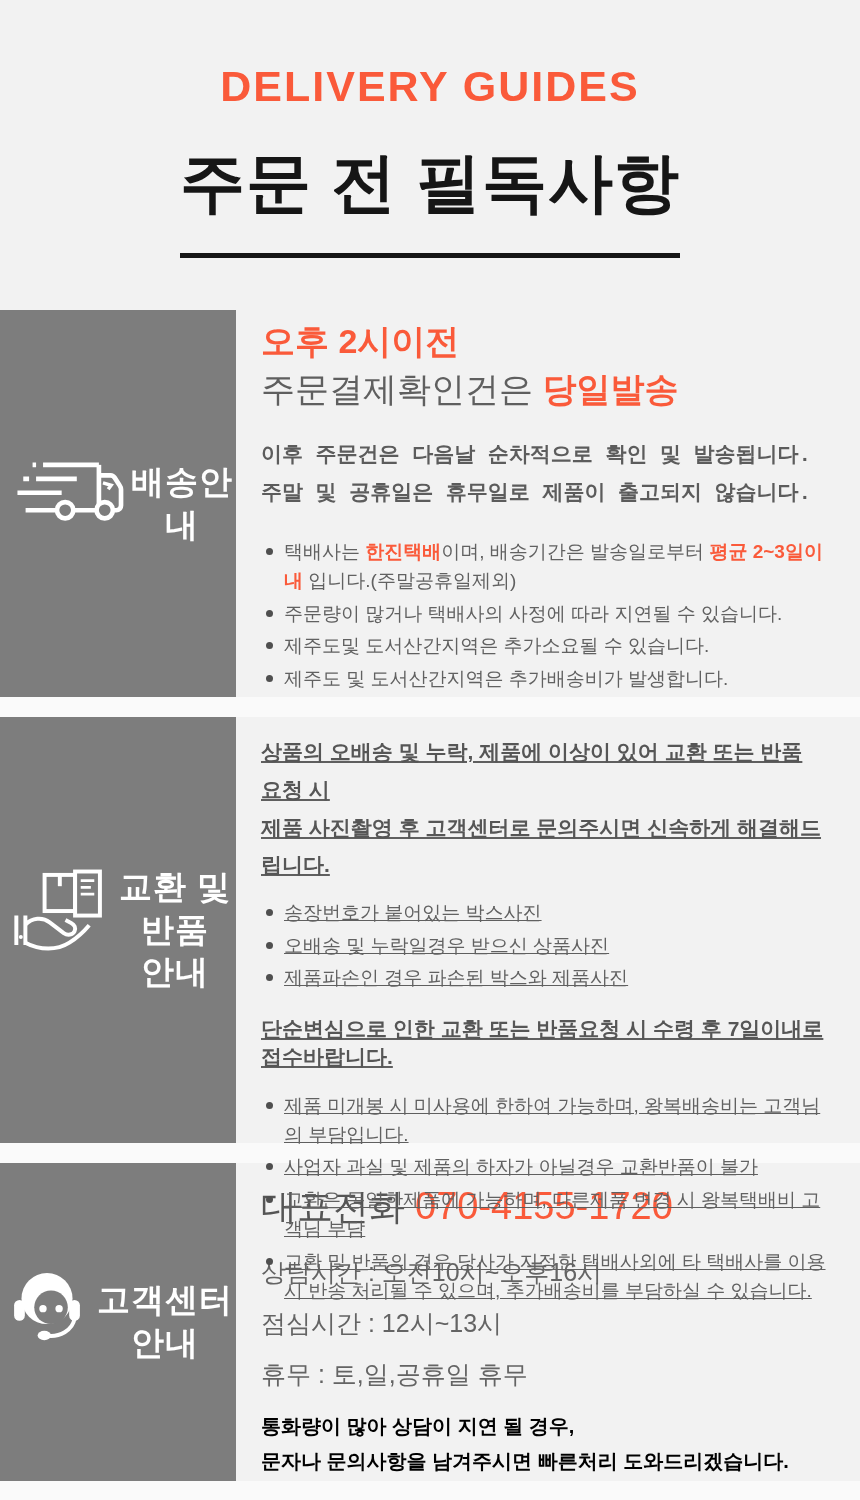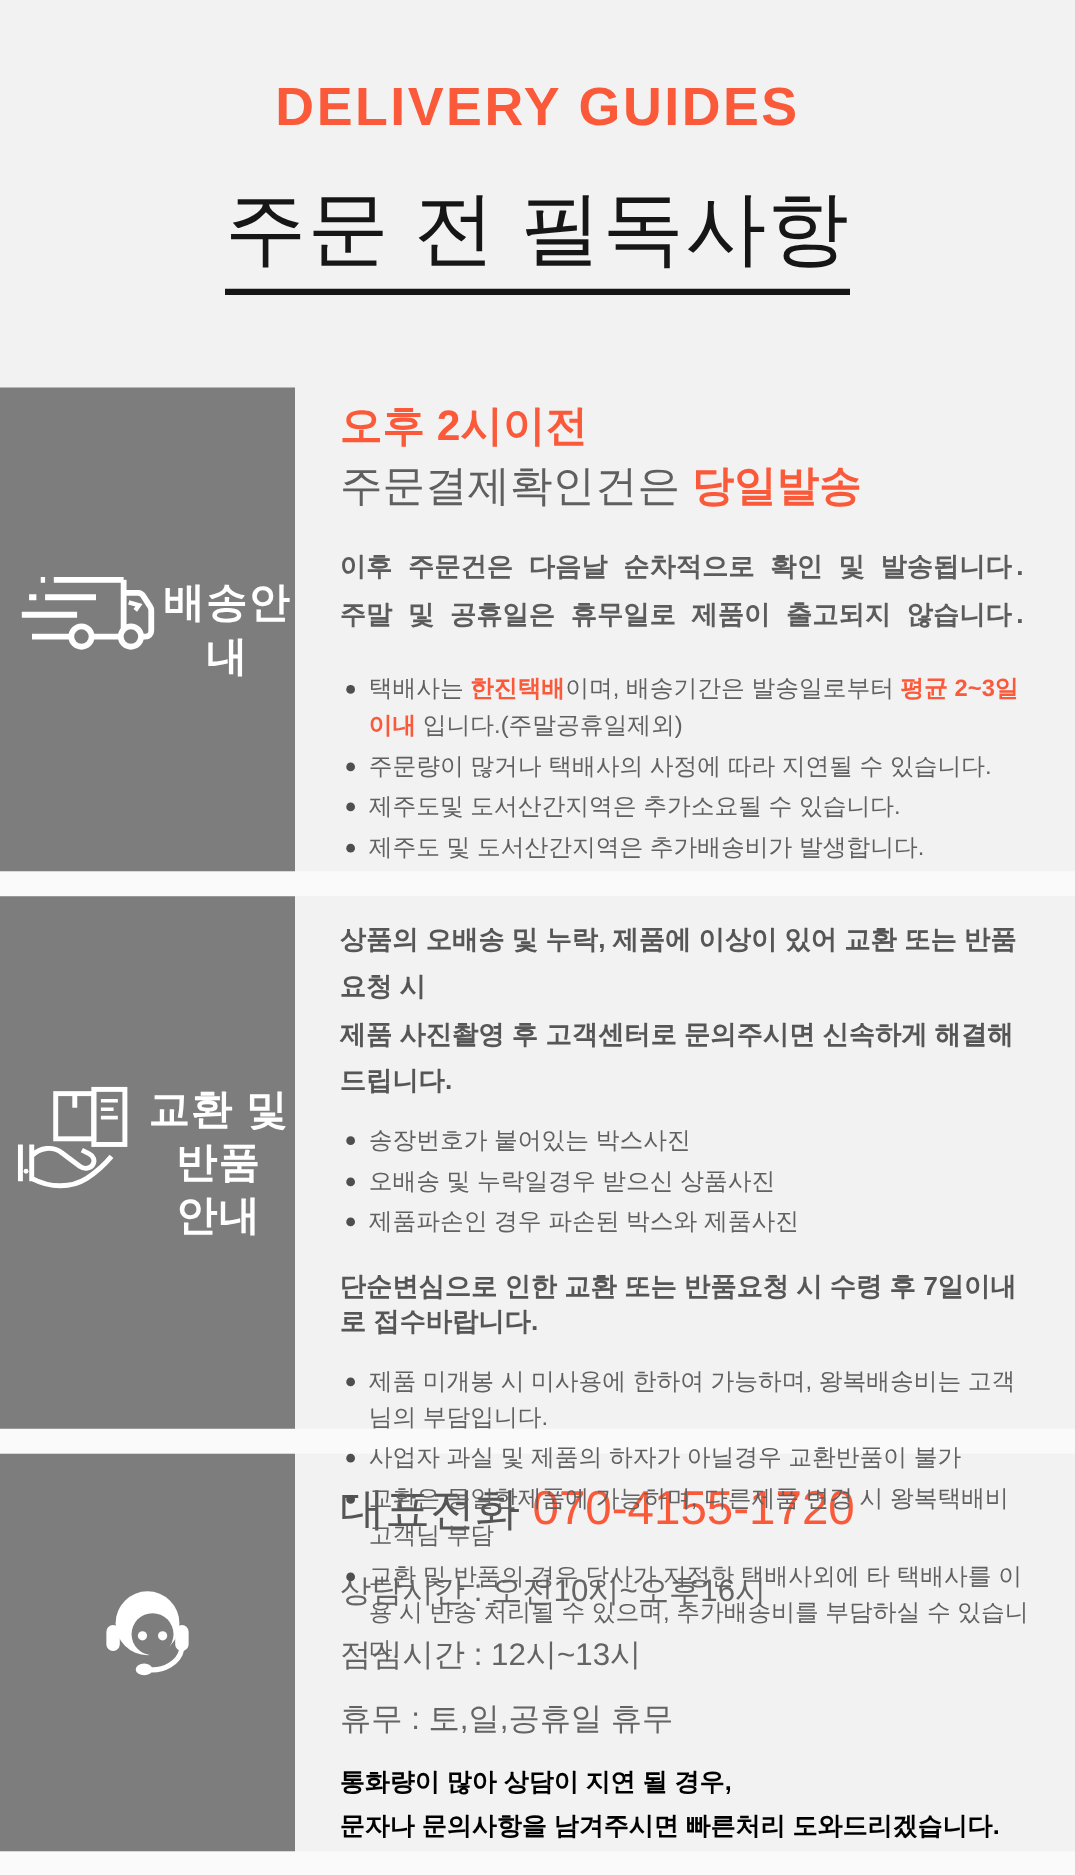--- a/index.html
+++ b/index.html
@@ -12,64 +12,64 @@
     overflow:hidden; position:relative;
   }
 
   
   .hero { height:310px; text-align:center; padding-top:62px; }
   .eyebrow {
     color:#fa5a3a; font-size:43px; font-weight:700; letter-spacing:2px;
   }
   .page-title {
     display:inline-block; margin-top:28px;
-    color:#161616; font-size:65px; font-weight:400; letter-spacing:1px;
-    border-bottom:5px solid #161616; padding-bottom:4px;
+    color:#161616; font-size:65px; font-weight:700; letter-spacing:1px;
+    border-bottom:5px solid #161616; padding-bottom:26px;
   }
 
   
   .row { display:flex; background:#f2f2f2; }
   .row.s1 { height:387px; }
   .row.s2 { height:426px; }
   .row.s3 { height:318px; }
   .gap { height:20px; background:#fafafa; }
   .bottom-strip { height:20px; background:#fafafa; }
 
   .side {
     width:236px; flex:0 0 236px; background:#7d7d7d;
     display:flex; flex-direction:row; align-items:center; justify-content:center;
   }
   .side .icon-wrap { margin-bottom:26px; }
   .side-label {
     color:#fff; font-size:33px; font-weight:700; letter-spacing:1px;
     text-align:center; line-height:1.3;
   }
 
-  .content { flex:1; padding:0 34px 0 36px; color:#5f5f5f; }
+  .content { flex:1; padding:0 34px 0 25px; color:#5f5f5f; }
 
   
   .s1 .content { padding-top:8px; }
   .headline { font-size:34px; line-height:1.4; }
   .headline .accent { color:#fa5a3a; font-weight:800; }
   .headline .plain  { color:#5f5f5f; font-weight:500;margin-top:20px; }
   .para { margin-top:24px; font-size:21px; font-weight:600; line-height:1.8; color:#5c5c5c;font-family:Liberation Mono, monospace; }
 
   ul.bullets { list-style:none; margin-top:24px; }
   ul.bullets li {
     position:relative; padding-left:23px; font-size:19px; font-weight:500;
     color:#616161; line-height:1.55; margin-bottom:3px;
   }
   ul.bullets li::before {
     content:""; position:absolute; left:5px; top:11px;
     width:7px; height:7px; border-radius:50%; background:#4f4f4f;
   }
   .hl { color:#fa5a3a; font-weight:800; }
 
   
-  .s2 .content { padding-top:16px; }
+  .s2 .content { padding-top:16px;text-decoration:underline; }
   .intro { font-size:21px; font-weight:700; color:#565656; line-height:1.8; }
   .s2 ul.bullets { margin-top:14px; }
   .notice { margin-top:22px; font-size:21px; font-weight:800; color:#565656; }
   .s2 ul.bullets.second { margin-top:20px; }
 
   
   .s3 .content { padding-top:20px; }
   .phone-line { font-size:36px; font-weight:500; color:#555; }
   .phone-number { color:#fa5a3a; font-size:38px; font-weight:500; }
   .info-lines { margin-top:24px; font-size:25px; font-weight:500; color:#646464; }
@@ -173,20 +173,21 @@
           <circle cx="70" cy="50" r="38" fill="#ffffff"></circle>
           <circle cx="76" cy="63" r="25" fill="#7d7d7d"></circle>
           <circle cx="64" cy="65" r="5.5" fill="#ffffff"></circle>
           <circle cx="88" cy="65" r="5.5" fill="#ffffff"></circle>
           <rect x="21" y="52" width="16" height="31" rx="8" fill="#ffffff"></rect>
           <rect x="103" y="52" width="16" height="31" rx="8" fill="#ffffff"></rect>
           <path d="M111 80 c-3 17 -22 28 -42 25" stroke="#ffffff" stroke-width="6" fill="none"></path>
           <ellipse cx="66" cy="105" rx="10" ry="7" fill="#ffffff"></ellipse>
         </svg>
       </div>
+      <div class="side-label">고객센터안내</div>
     </aside>
     <div class="content">
       <div class="phone-line">
         <span>대표전화 </span><span class="phone-number">070-4155-1720</span>
       </div>
       <div class="info-lines">
         <div>상담시간 : 오전10시~오후16시</div>
         <div>점심시간 : 12시~13시</div>
         <div>휴무 : 토,일,공휴일 휴무</div>
       </div>

